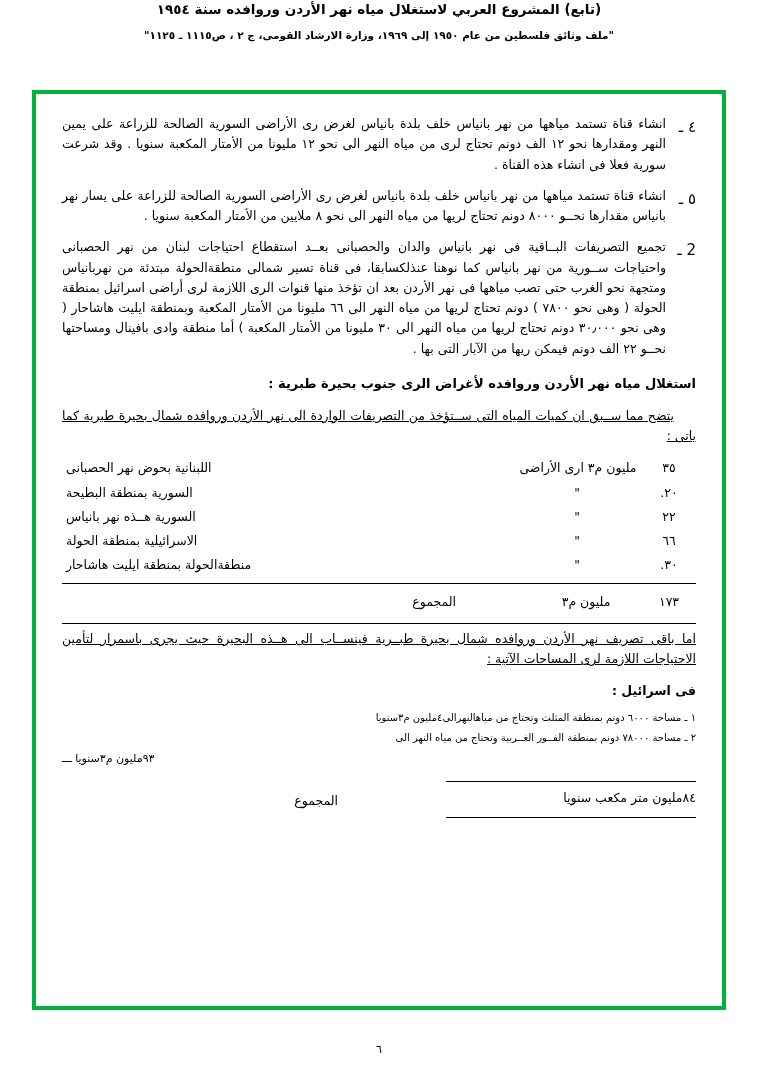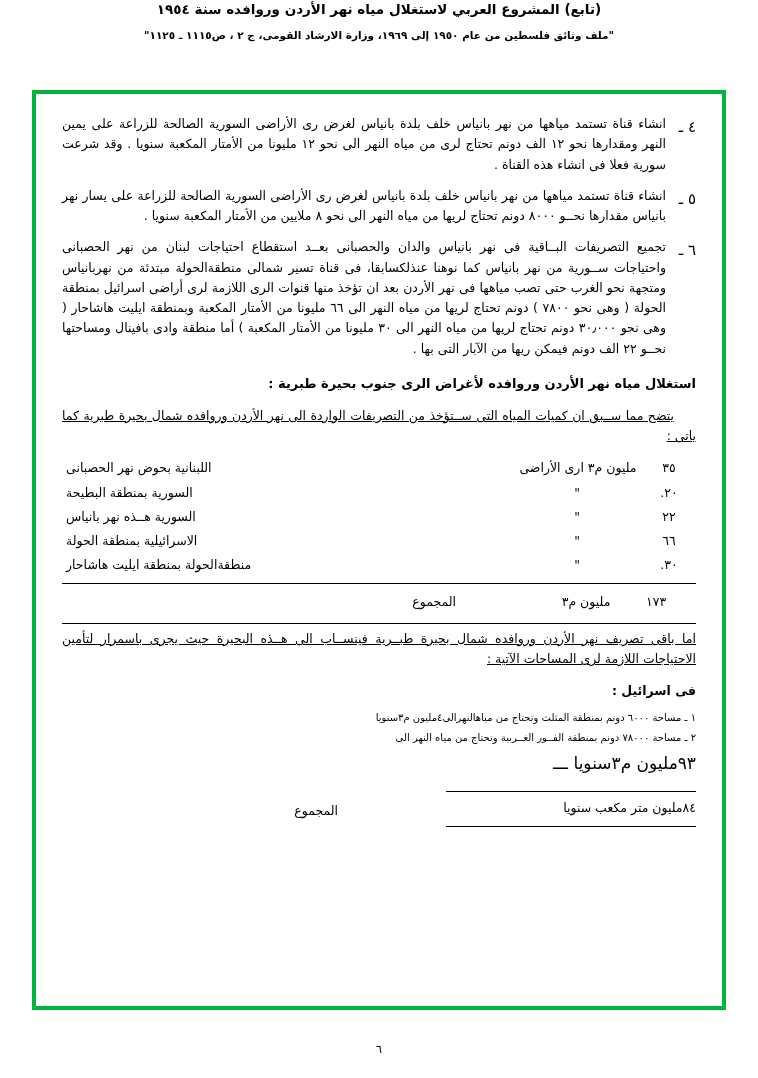--- a/index.html
+++ b/index.html
@@ -124,21 +124,21 @@
   }
   .total-row {
     display: flex;
     flex-direction: row;
     align-items: center;
     font-size: 12.5px;
     padding: 3px 4px 6px 4px;
   }
   .total-row .t-num {
     width: 46px;
-    text-align: left;
+    text-align: center;
   }
   .total-row .t-unit {
     width: 120px;
     text-align: center;
   }
   .total-row .t-label {
     flex: 1 1 auto;
     text-align: right;
     padding-right: 70px;
   }
@@ -148,23 +148,23 @@
     margin: 12px 0 8px 0;
     text-align: right;
   }
   .list-line {
     font-size: 10px;
     margin-bottom: 4px;
     text-align: right;
     line-height: 1.6;
   }
   .cont-line {
-    font-size: 17px;
+    font-size: 11px;
     margin-bottom: 10px;
-    text-align: right;
+    text-align: left;
   }
   .final {
     margin-top: 14px;
     display: flex;
     flex-direction: row;
     align-items: flex-start;
   }
   .final .f-left {
     flex: 0 0 auto;
     width: 250px;
@@ -215,21 +215,21 @@
         <div class="marker">٤ ـ</div>
         <div class="body">انشاء قناة تستمد مياهها من نهر بانياس خلف بلدة بانياس لغرض رى الأراضى السورية الصالحة للزراعة على يمين النهر ومقدارها نحو ١٢ الف دونم تحتاج لرى من مياه النهر الى نحو ١٢ مليونا من الأمتار المكعبة سنويا . وقد شرعت سورية فعلا فى انشاء هذه القناة .</div>
       </div>
 
       <div class="num-item">
         <div class="marker">٥ ـ</div>
         <div class="body">انشاء قناة تستمد مياهها من نهر بانياس خلف بلدة بانياس لغرض رى الأراضى السورية الصالحة للزراعة على يسار نهر بانياس مقدارها نحــو ٨٠٠٠ دونم تحتاج لريها من مياه النهر الى نحو ٨ ملايين من الأمتار المكعبة سنويا .</div>
       </div>
 
       <div class="num-item">
-        <div class="marker">٦ ـ</div>
+        <div class="marker">2 ـ</div>
         <div class="body">تجميع التصريفات البــاقية فى نهر بانياس والدان والحصبانى بعــد استقطاع احتياجات لبنان من نهر الحصبانى واحتياجات ســورية من نهر بانياس كما نوهنا عنذلكسابقا، فى قناة تسير شمالى منطقةالحولة مبتدئة من نهربانياس ومتجهة نحو الغرب حتى تصب مياهها فى نهر الأردن بعد ان تؤخذ منها قنوات الرى اللازمة لرى أراضى اسرائيل بمنطقة الحولة ( وهى نحو ٧٨٠٠ ) دونم تحتاج لريها من مياه النهر الى ٦٦ مليونا من الأمتار المكعبة وبمنطقة ايليت هاشاحار ( وهى نحو ٣٠٫٠٠٠ دونم تحتاج لريها من مياه النهر الى ٣٠ مليونا من الأمتار المكعبة ) أما منطقة وادى بافينال ومساحتها نحــو ٢٢ الف دونم فيمكن ريها من الآبار التى بها .</div>
       </div>
 
       <div class="sec-title">استغلال مياه نهر الأردن وروافده لأغراض الرى جنوب بحيرة طبرية :</div>
 
       <div class="para indent">يتضح مما ســبق ان كميات المياه التى ســتؤخذ من التصريفات الواردة الى نهر الأردن وروافده شمال بحيرة طبرية كما ياتى :</div>
 
       <table class="figures">
         <tbody>
           <tr>

